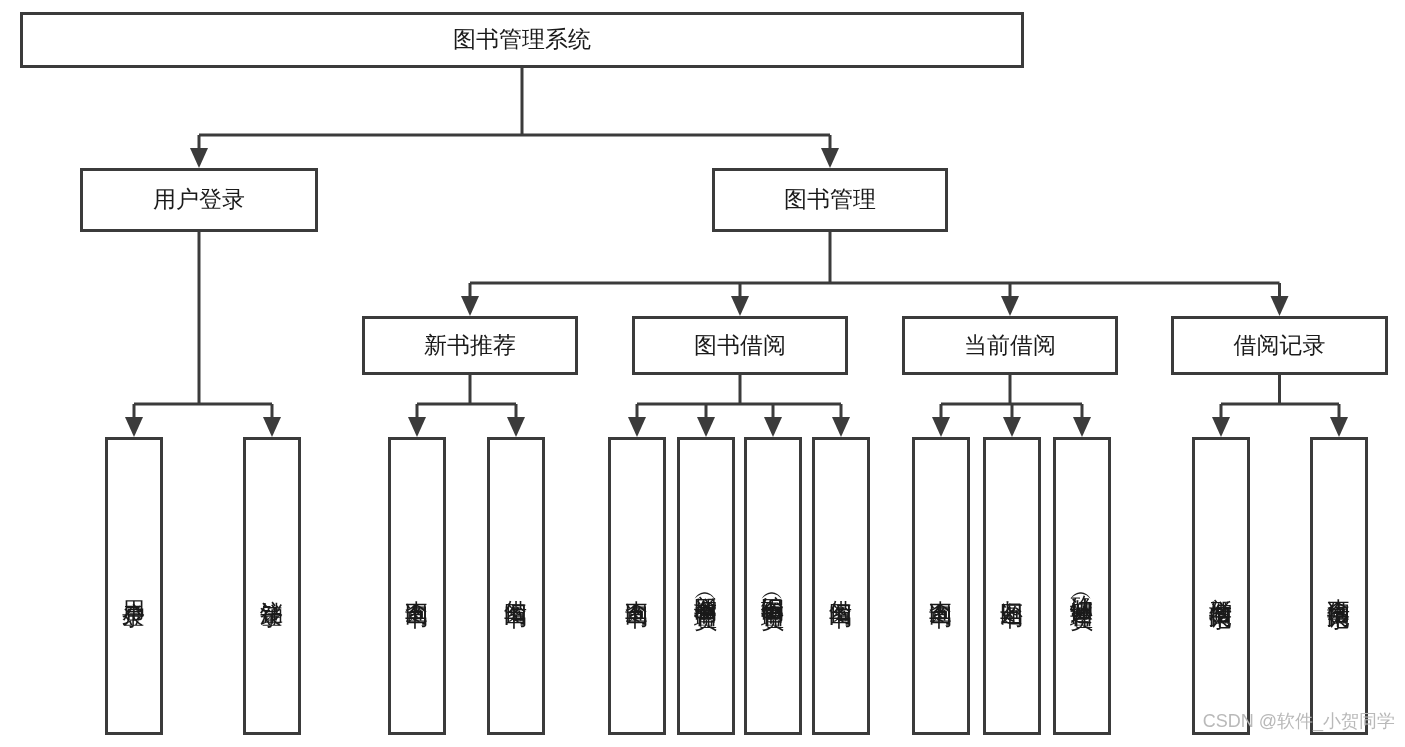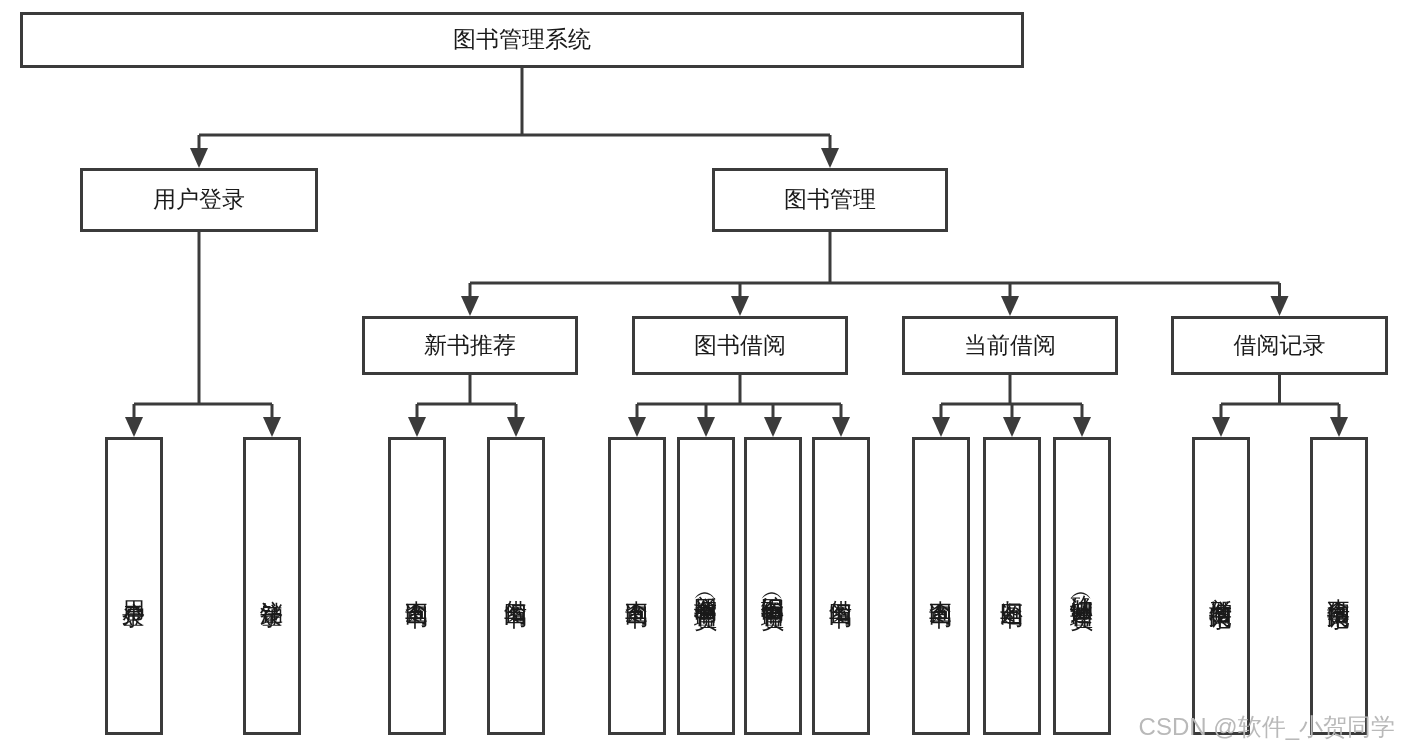--- a/index.html
+++ b/index.html
@@ -47,23 +47,23 @@
     font-size: 23px;
     fill: #1a1a1a;
     writing-mode: vertical-rl;
     text-orientation: upright;
     letter-spacing: 2px;
     text-anchor: middle;
   }
   .watermark-text {
     position: absolute;
     right: 10px;
-    bottom: 4px;
-    font-family: "Liberation Sans", "DejaVu Sans", sans-serif;
-    font-size: 24px;
+    bottom: 14px;
+    font-family: "Liberation Sans", "DejaVu Sans", sans-serif;
+    font-size: 18px;
     color: #b9b9b9;
     white-space: nowrap;
     pointer-events: none;
   }
 </style>
 </head>
 <body>
 
 <div id="diagram-root">
   <svg id="diagram-svg" width="1405" height="747" viewBox="0 0 1405 747" xmlns="http://www.w3.org/2000/svg">

